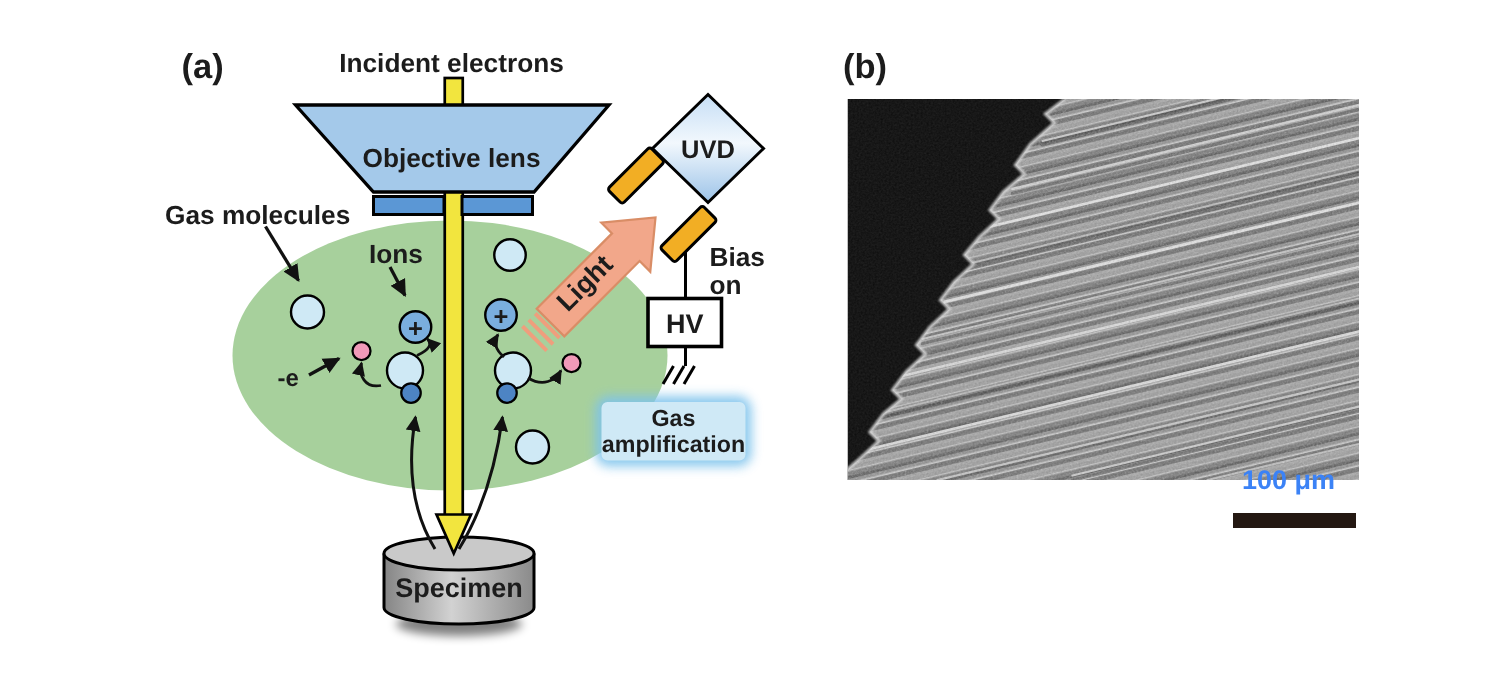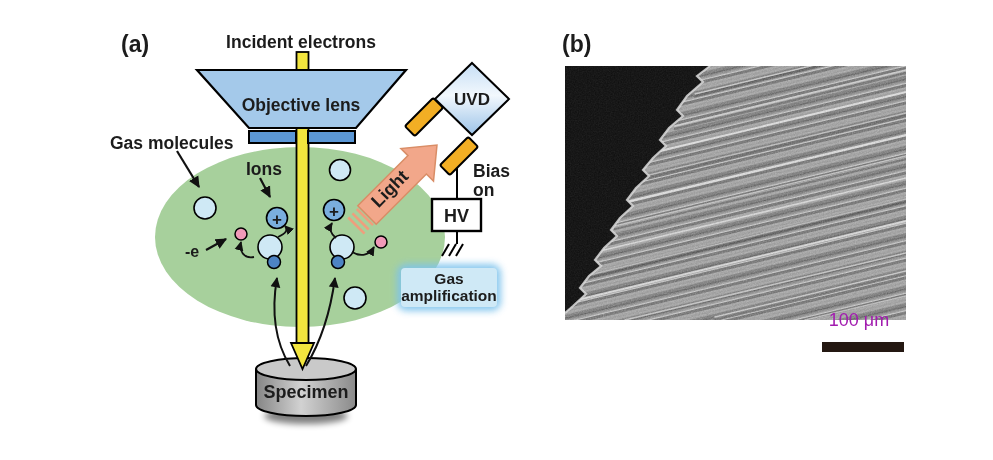--- a/index.html
+++ b/index.html
@@ -4,21 +4,21 @@
 <style>
   html,body{margin:0;padding:0;background:#ffffff;}
   .stage{position:relative;width:993px;height:460px;background:#ffffff;overflow:hidden;
          font-family:"Liberation Sans",sans-serif;color:#1c1c1c;}
   .panel-label{position:absolute;font-size:23px;font-weight:bold;color:#1c1c1c;}
   #label-a{left:121px;top:31px;}
   #label-b{left:562px;top:31px;}
   #diagram-svg{position:absolute;left:0;top:0;}
   #sem-wrap{position:absolute;left:565px;top:66px;width:341px;height:254px;}
   #scalebar-label{position:absolute;left:812px;top:310px;width:94px;text-align:center;
-                  font-size:18px;font-weight:normal;color:#a21caf;}
+                  font-size:18px;font-weight:bold;color:#3b82f6;}
   #scalebar{position:absolute;left:822px;top:342px;width:82px;height:10px;background:#241812;}
   svg text{font-family:"Liberation Sans",sans-serif;fill:#1c1c1c;}
 </style>
 </head>
 <body>
 
 <div class="stage">
 
   <div class="panel-label" id="label-a">(a)</div>
   <div class="panel-label" id="label-b">(b)</div>

